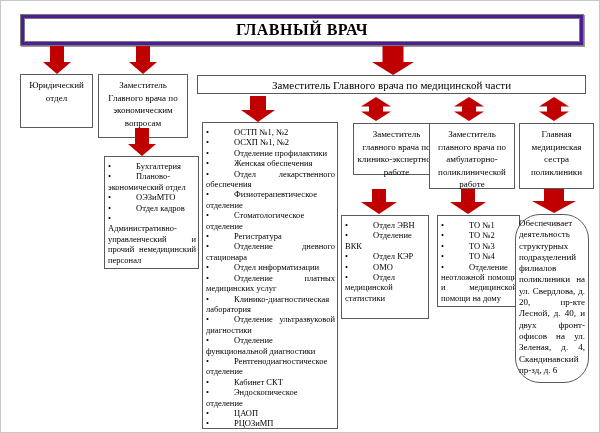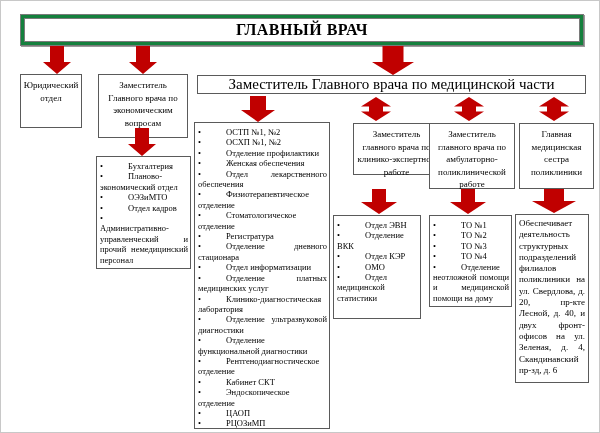--- a/index.html
+++ b/index.html
@@ -3,28 +3,28 @@
 <meta charset="utf-8">
 <style>
   html,body{margin:0;padding:0;background:#fff;}
   #stage{
     position:relative;width:600px;height:433px;box-sizing:border-box;
     background:#ffffff;border:1px solid #c8c8c8;overflow:hidden;
     font-family:"Liberation Serif","DejaVu Serif",serif;color:#000;
   }
   .box{position:absolute;border:1px solid #5a5a5a;background:#fff;box-sizing:border-box;}
   .hdr{text-align:center;font-size:9px;line-height:12.5px;padding:4px 2px 0 2px;}
-  .wide{display:flex;justify-content:center;font-size:15px;padding:0;}
-  .list{font-size:8.5px;line-height:10.4px;padding:4px 2px 0 3px;}
+  .wide{display:flex;align-items:center;justify-content:center;font-size:11px;padding:0;}
+  .list{font-size:8.5px;line-height:10.4px;padding:4px 2px 0 3px;margin-left:8px;}
   .li{text-align:justify;overflow-wrap:break-word;}
   .bullet{display:inline-block;width:28px;}
-  .note{font-size:9px;line-height:11.3px;padding:3px 3px 0 3px;text-align:justify;overflow-wrap:break-word;}
+  .note{font-size:9px;line-height:11.3px;padding:3px 3px 0 3px;text-align:justify;overflow-wrap:break-word;border-radius:25px;}
   .titleframe{
     position:absolute;left:19px;top:13px;width:564px;height:32px;box-sizing:border-box;
-    border:1px solid #7a7a7a;padding:3px;background:#15803d;box-shadow:1px 1px 0 #9a9a9a;
+    border:1px solid #7a7a7a;padding:3px;background:#4c1d95;box-shadow:1px 1px 0 #9a9a9a;
   }
   .titleinner{
     width:100%;height:100%;box-sizing:border-box;border:1px solid #7a7a7a;background:#fff;
     display:flex;align-items:center;justify-content:center;
     font-weight:bold;font-size:16px;letter-spacing:.5px;
   }
   .arrow{position:absolute;}
   .arrow svg{display:block;}
   .arrow polygon{fill:#c00000;}
 </style>
@@ -46,21 +46,21 @@
     <svg width="28" height="28" viewBox="0 0 28 28">
         <polygon points="7,0 21,0 21,16 28,16 14,28 0,16 7,16" fill="#c00000"></polygon>
       </svg>
   </div>
   <div class="arrow" style="left:371px;top:45px">
     <svg width="42" height="29" viewBox="0 0 42 29">
         <polygon points="10.5,0 31.5,0 31.5,16 42,16 21,29 0,16 10.5,16" fill="#c00000"></polygon>
       </svg>
   </div>
 
-  <div class="box hdr" style="left:19px;top:73px;width:62px;height:54px">
+  <div class="box hdr" style="left:19px;top:73px;width:73px;height:54px">
     <span>Юридический отдел</span>
   </div>
   <div class="box hdr" style="left:97px;top:73px;width:90px;height:64px">
     <span>Заместитель Главного врача по экономическим вопросам</span>
   </div>
   <div class="box wide" style="left:196px;top:74px;width:389px;height:19px">
     <span>Заместитель Главного врача по медицинской части</span>
   </div>
 
   <div class="arrow" style="left:127px;top:127px">

